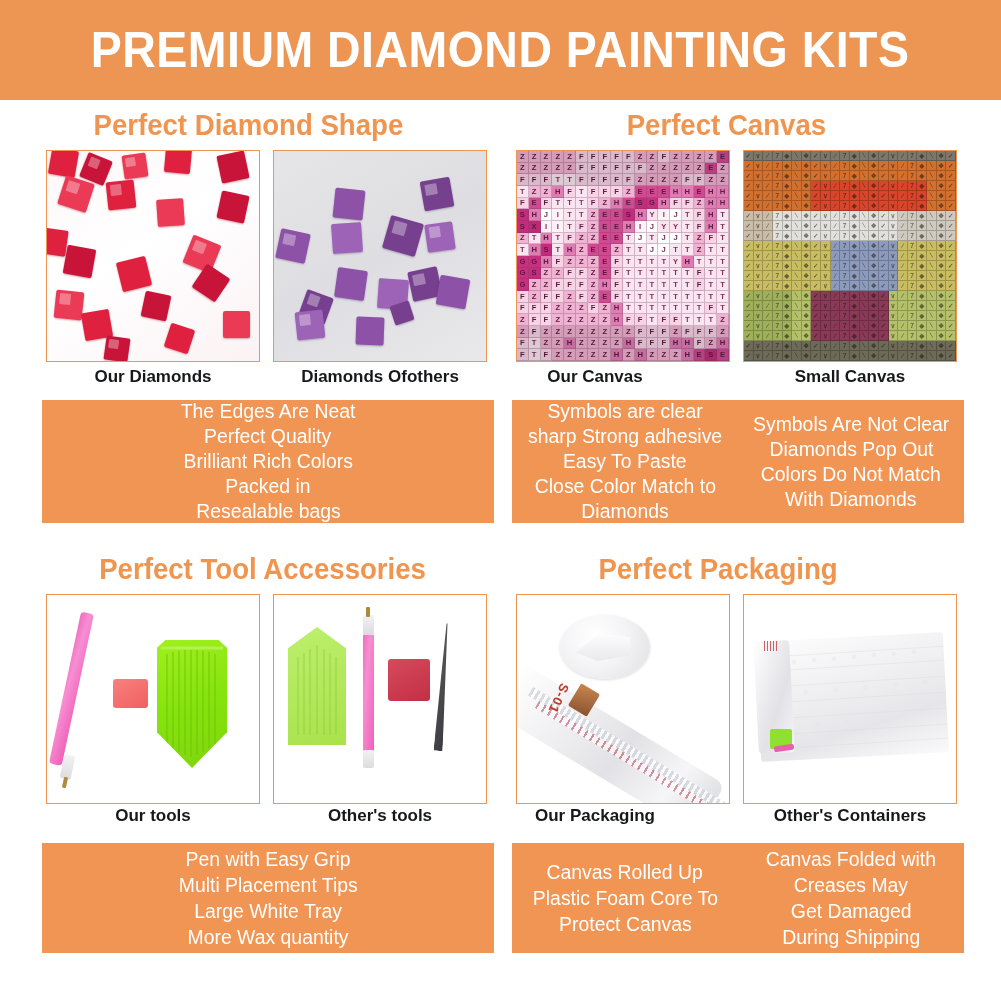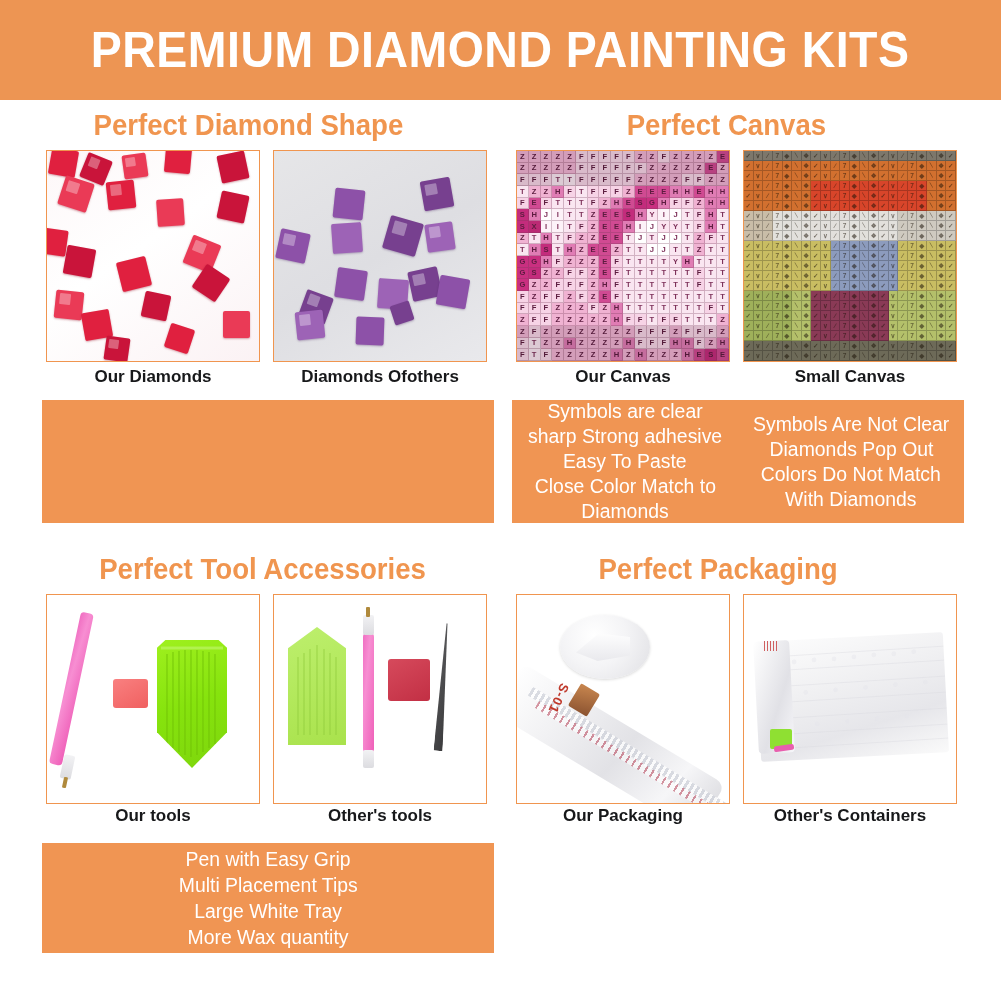--- a/index.html
+++ b/index.html
@@ -62,21 +62,21 @@
     text-align:center;
     color:#17181a;
     font-size:17px;
     font-weight:bold;
     white-space:nowrap;
   }
   .cap-r1{top:367px;}
   .cap-r2{top:806px;}
   .cap-c1{left:46px;width:214px;}
   .cap-c2{left:273px;width:214px;}
-  .cap-c3{left:516px;width:214px;}
+  .cap-c3{left:488px;width:214px;}
   .cap-c4{left:743px;width:214px;}
 
   
   .panel{
     position:absolute;
     background:#f09553;
     display:flex;
     box-sizing:border-box;
   }
   .panel .col{
@@ -1087,20 +1087,27 @@
         <div class="blur-cell" style="background: rgb(109, 106, 88);">✓</div>
       </div>
   </div>
 
   <div class="cap cap-r1 cap-c1">Our Diamonds</div>
   <div class="cap cap-r1 cap-c2">Diamonds Ofothers</div>
   <div class="cap cap-r1 cap-c3">Our Canvas</div>
   <div class="cap cap-r1 cap-c4">Small Canvas</div>
 
   <div class="panel" id="panel-diamond">
+    <div class="col">
+      <div class="ln">The Edges Are Neat</div>
+      <div class="ln">Perfect Quality</div>
+      <div class="ln">Brilliant Rich Colors</div>
+      <div class="ln">Packed in</div>
+      <div class="ln">Resealable bags</div>
+    </div>
   </div>
 
   <div class="panel" id="panel-canvas">
     <div class="col">
       <div class="ln">Symbols are clear</div>
       <div class="ln">sharp Strong adhesive</div>
       <div class="ln">Easy To Paste</div>
       <div class="ln">Close Color Match to</div>
       <div class="ln">Diamonds</div>
     </div>
@@ -1247,14 +1254,27 @@
 
   <div class="panel" id="panel-tools">
     <div class="col">
       <div class="ln">Pen with Easy Grip</div>
       <div class="ln">Multi Placement Tips</div>
       <div class="ln">Large White Tray</div>
       <div class="ln">More Wax quantity</div>
     </div>
   </div>
 
+  <div class="panel" id="panel-pack">
+    <div class="col">
+      <div class="ln">Canvas Rolled Up</div>
+      <div class="ln">Plastic Foam Core To</div>
+      <div class="ln">Protect Canvas</div>
+    </div>
+    <div class="col">
+      <div class="ln">Canvas Folded with</div>
+      <div class="ln">Creases May</div>
+      <div class="ln">Get Damaged</div>
+      <div class="ln">During Shipping</div>
+    </div>
+  </div>
 
 </div>
 
 </body></html>

